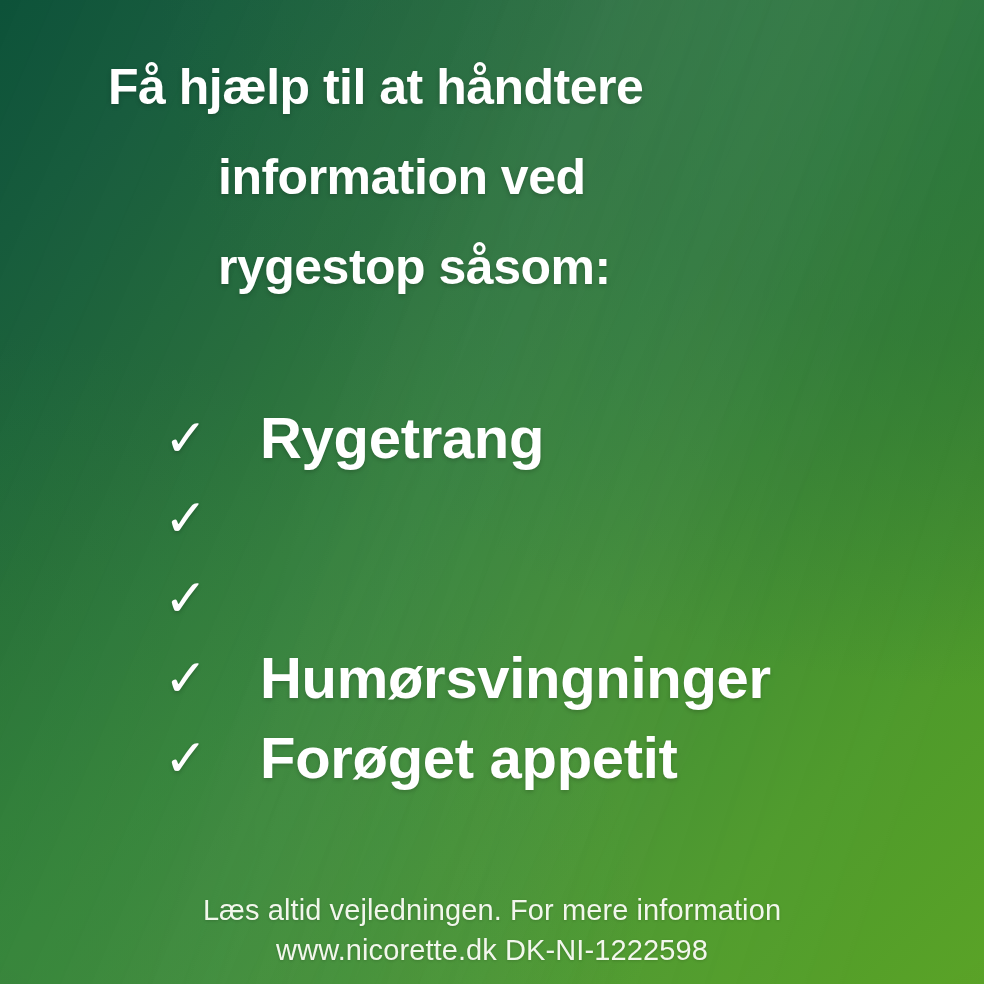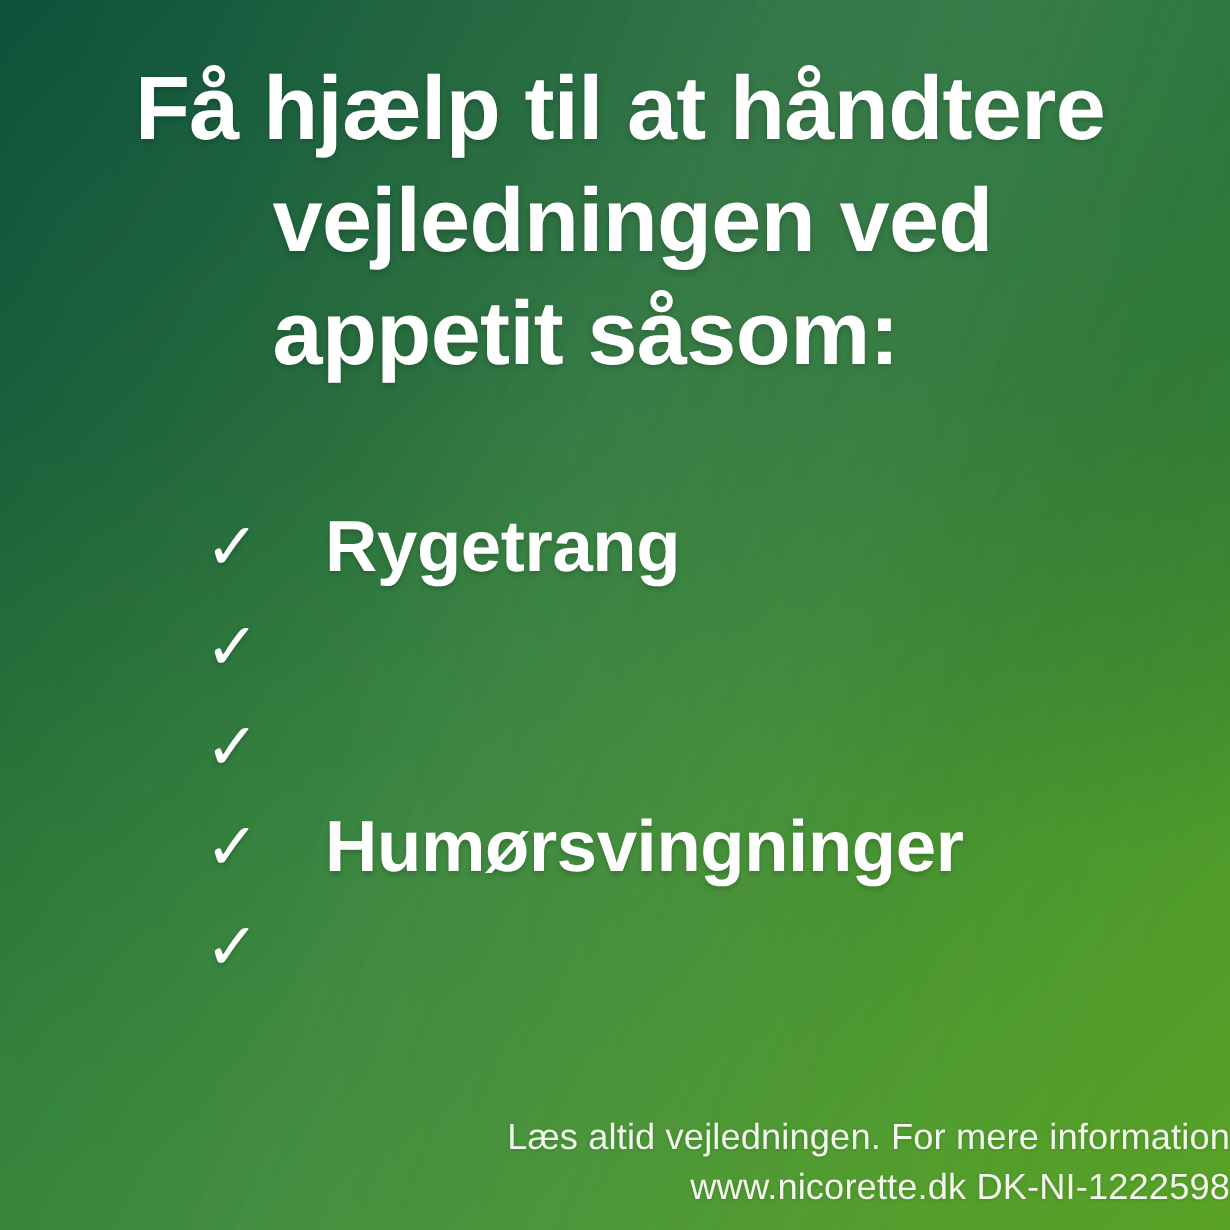--- a/index.html
+++ b/index.html
@@ -89,21 +89,21 @@
     inset: 0;
   }
 
   .headline {
     position: absolute;
     left: 108px;
     top: 42px;
     width: 820px;
     color: #ffffff;
     font-weight: bold;
-    font-size: 72px;
+    font-size: 50px;
     line-height: 90px;
     letter-spacing: -0.5px;
     text-shadow: 0 2px 5px rgba(0,0,0,0.20);
   }
   .headline .hl-2,
   .headline .hl-3 {
     display: block;
     padding-left: 110px;
   }
   .headline .hl-1 { display: block; }
@@ -140,21 +140,21 @@
     text-shadow: 0 2px 4px rgba(0,0,0,0.18);
     white-space: nowrap;
     text-align: center;
   }
 
   .footer {
     position: absolute;
     left: 0;
     right: 0;
     top: 890px;
-    text-align: right;
+    text-align: center;
     color: #f2f7ec;
     font-size: 29px;
     line-height: 40px;
     font-weight: normal;
     letter-spacing: 0.1px;
     text-shadow: 0 1px 3px rgba(0,0,0,0.16);
   }
   .footer .f-line { display: block; }
 </style>
 </head>
@@ -166,22 +166,22 @@
   <div class="bg-corner-tr"></div>
   <div class="bg-corner-bl"></div>
   <div class="bg-swoosh-a"></div>
   <div class="bg-swoosh-b"></div>
   <div class="bg-vignette"></div>
 
   <div class="content">
 
     <div class="headline">
       <span class="hl-1">Få hjælp til at håndtere</span>
-      <span class="hl-2">vejledningen ved</span>
-      <span class="hl-3">appetit såsom:</span>
+      <span class="hl-2">information ved</span>
+      <span class="hl-3">rygestop såsom:</span>
     </div>
 
     <div class="checklist">
 
       <div class="check-row">
         <span class="check-icon">✓</span>
         <span class="check-label">Rygetrang</span>
       </div>
 
       <div class="check-row">
@@ -192,20 +192,21 @@
         <span class="check-icon">✓</span>
       </div>
 
       <div class="check-row">
         <span class="check-icon">✓</span>
         <span class="check-label">Humørsvingninger</span>
       </div>
 
       <div class="check-row">
         <span class="check-icon">✓</span>
+        <span class="check-label">Forøget appetit</span>
       </div>
 
     </div>
 
     <div class="footer">
       <span class="f-line">Læs altid vejledningen. For mere information</span>
       <span class="f-line">www.nicorette.dk DK-NI-1222598</span>
     </div>
 
   </div>

